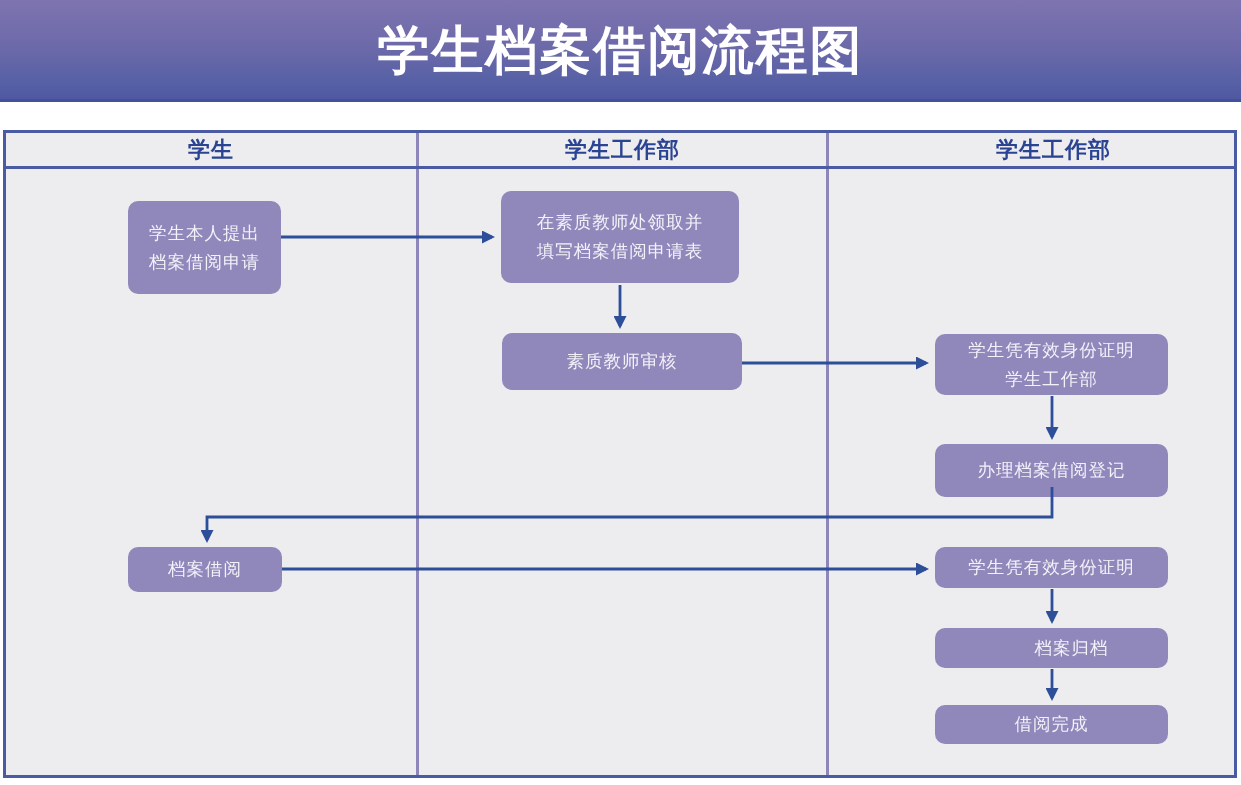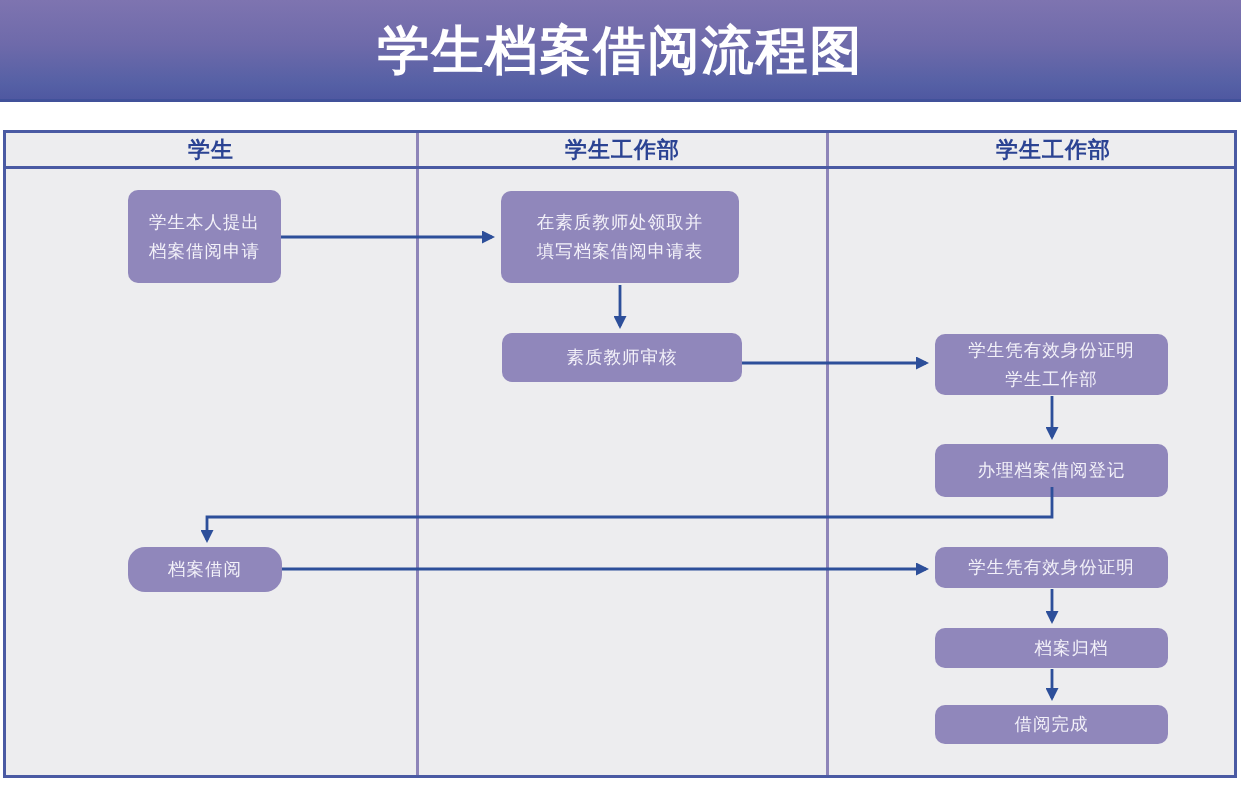--- a/index.html
+++ b/index.html
@@ -62,29 +62,29 @@
 
   <div class="table">
     <div class="lane-divider" style="left:410px;"></div>
     <div class="lane-divider" style="left:820px;"></div>
     <div class="header-sep"></div>
     <div class="lane-header" style="left:0;width:410px;">学生</div>
     <div class="lane-header" style="left:413px;width:407px;">学生工作部</div>
     <div class="lane-header" style="left:823px;width:405px;padding-left:22px;">学生工作部</div>
   </div>
 
-  <div class="node" style="left:128px;top:190px;width:153px;height:93px;text-align:center;">学生本人提出
+  <div class="node" style="left:128px;top:201px;width:153px;height:93px;text-align:center;">学生本人提出
 档案借阅申请</div>
   <div class="node" style="left:501px;top:191px;width:238px;height:92px;">在素质教师处领取并
 填写档案借阅申请表</div>
-  <div class="node" style="left:502px;top:333px;width:240px;height:49px;">素质教师审核</div>
+  <div class="node" style="left:502px;top:333px;width:240px;height:57px;">素质教师审核</div>
   <div class="node" style="left:935px;top:334px;width:233px;height:61px;">学生凭有效身份证明
 学生工作部</div>
   <div class="node" style="left:935px;top:444px;width:233px;height:53px;">办理档案借阅登记</div>
-  <div class="node" style="left:128px;top:547px;width:154px;height:45px;border-radius:17px;">档案借阅</div>
+  <div class="node" style="left:128px;top:547px;width:154px;height:45px;">档案借阅</div>
   <div class="node" style="left:935px;top:547px;width:233px;height:41px;">学生凭有效身份证明</div>
   <div class="node" style="left:935px;top:628px;width:233px;height:40px;padding-left:40px;">档案归档</div>
   <div class="node" style="left:935px;top:705px;width:233px;height:39px;">借阅完成</div>
 
   <svg class="connectors" viewBox="0 0 1241 785" xmlns="http://www.w3.org/2000/svg">
     <defs>
       <marker id="arrow" markerUnits="userSpaceOnUse" markerWidth="13" markerHeight="13" refX="10" refY="6.5" orient="auto">
         <path d="M0,0 L13,6.5 L0,13 Z" fill="#2d4f9a"></path>
       </marker>
     </defs>

